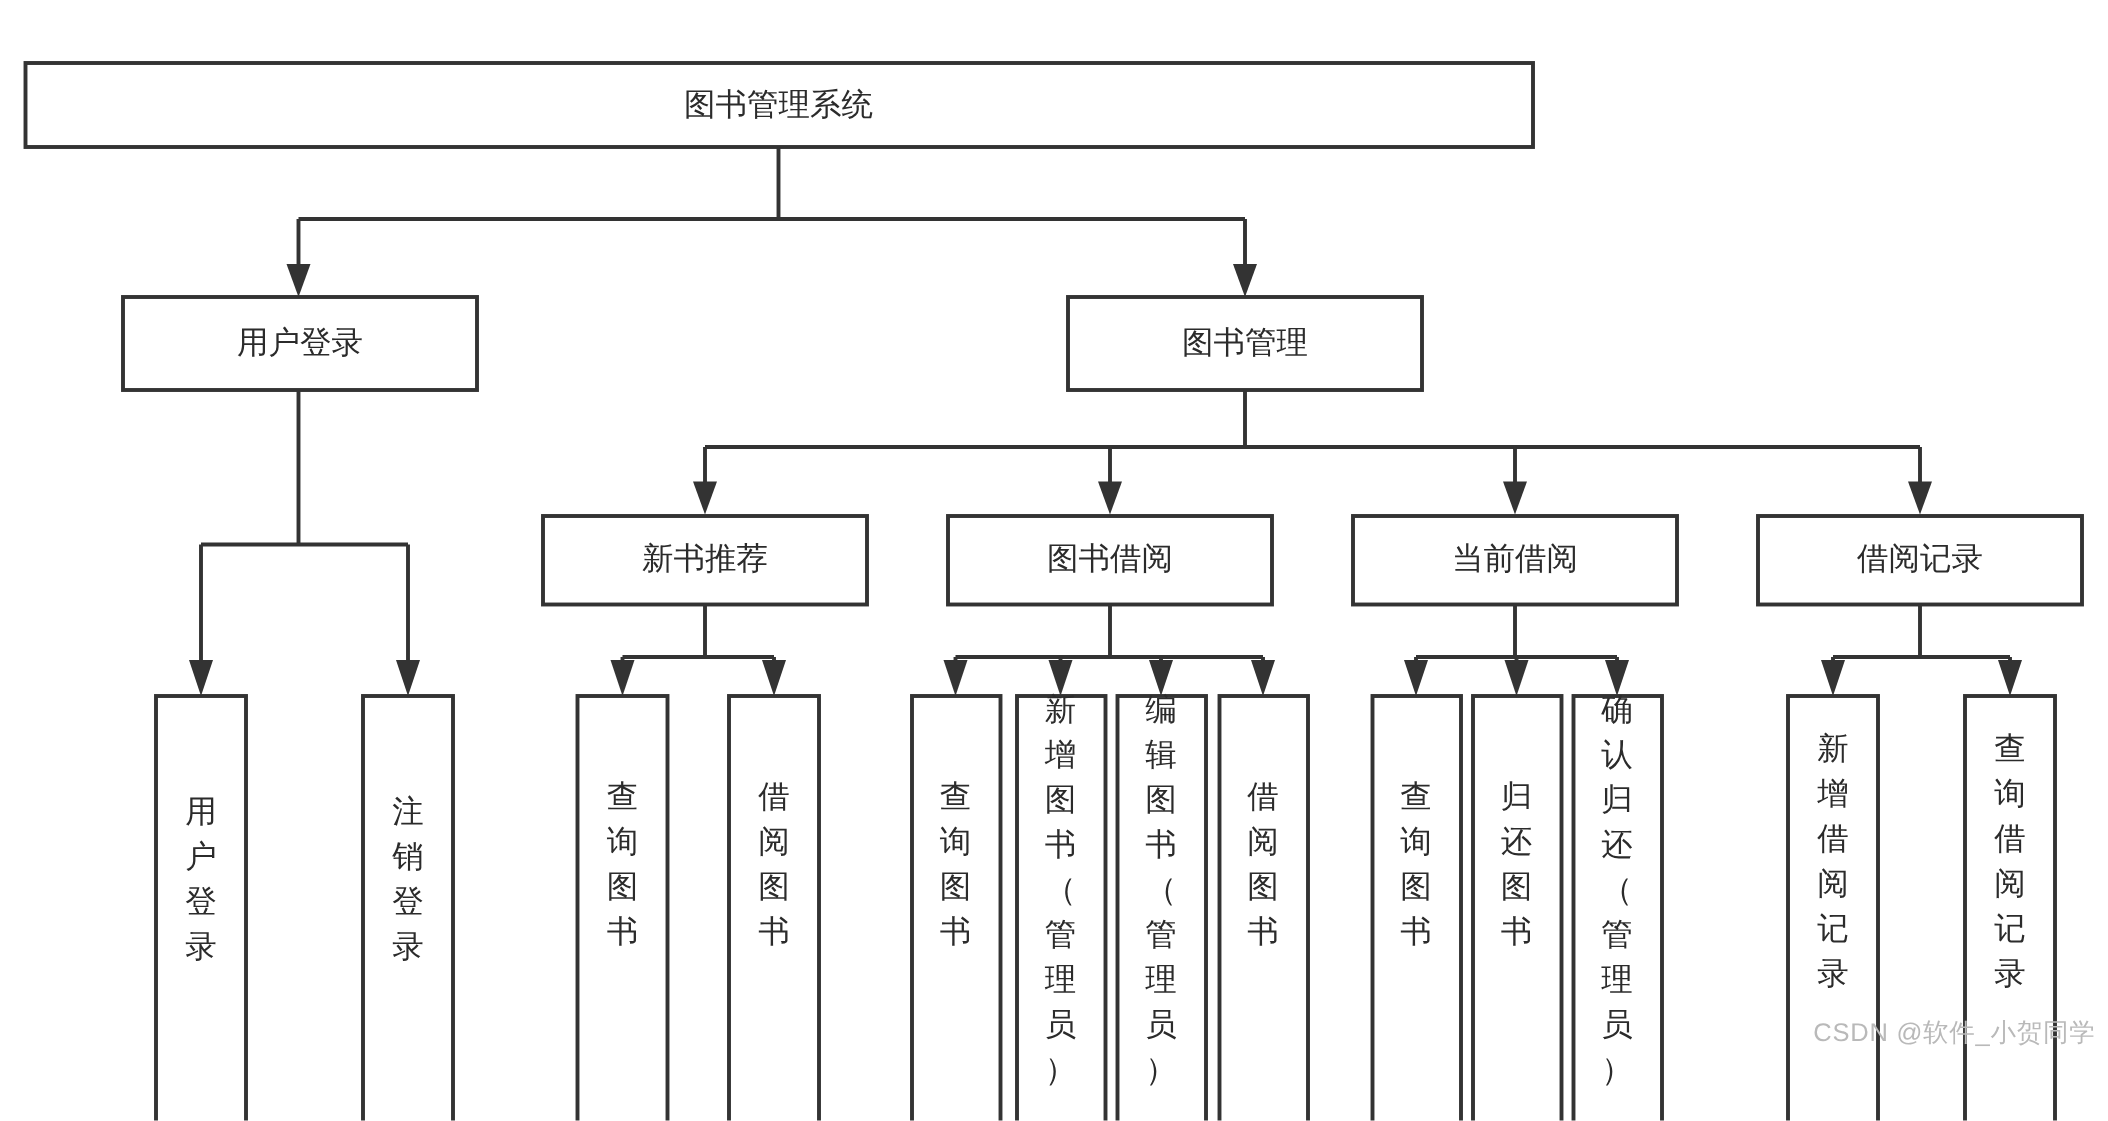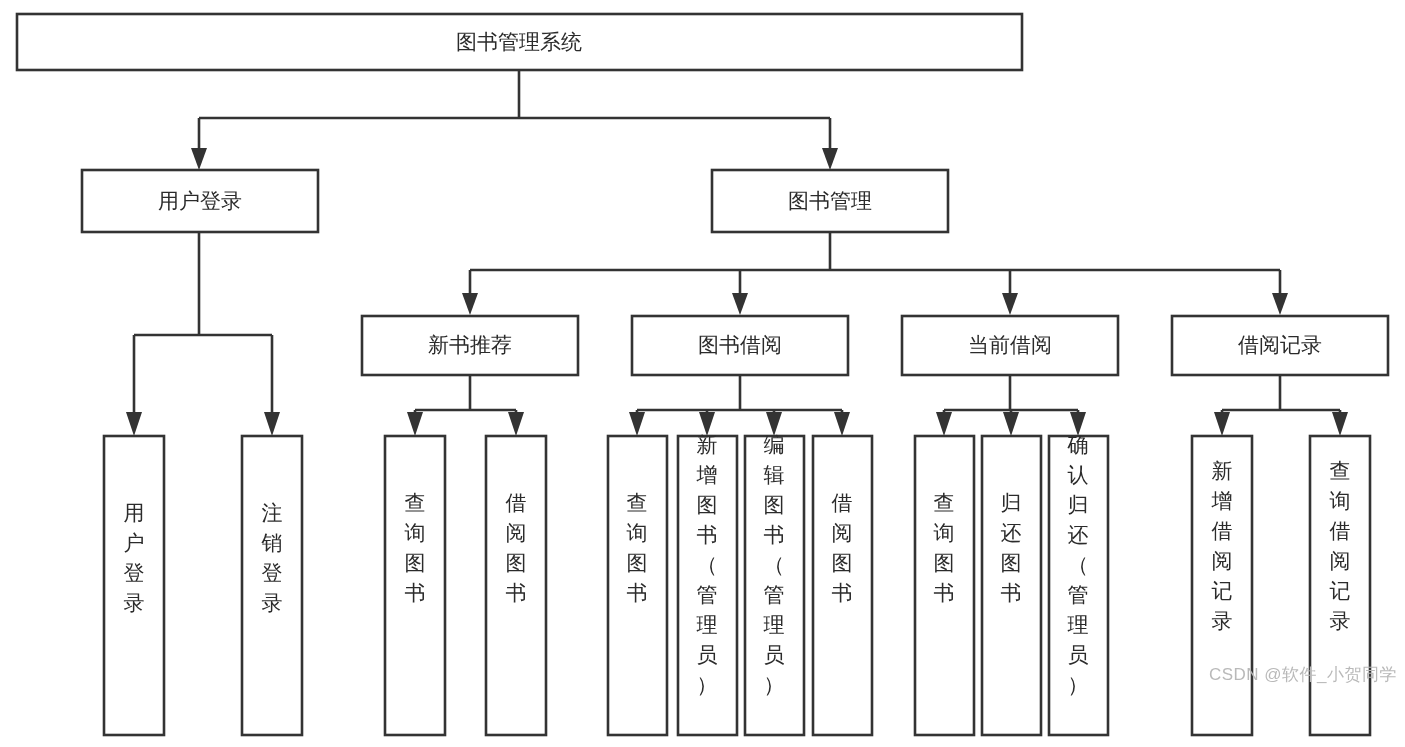--- a/index.html
+++ b/index.html
@@ -11,20 +11,21 @@
     width: 1405px;
     height: 747px;
     font-family: "Liberation Sans", "DejaVu Sans", sans-serif;
     overflow: hidden;
     position: relative;
   }
   #diagram-root {
     position: relative;
     width: 1405px;
     height: 694px;
+    margin-top: 28px;
   }
   svg#diagram-svg {
     position: absolute;
     left: 0;
     top: 0;
     width: 1405px;
     height: 747px;
   }
   .node-box {
     fill: #ffffff;
@@ -52,21 +53,21 @@
   .node-label-vertical {
     fill: #2b2b2b;
     font-family: "Liberation Sans", "DejaVu Sans", sans-serif;
     font-size: 21px;
     text-anchor: middle;
     white-space: pre;
   }
   .watermark {
     position: absolute;
     right: 8px;
-    bottom: 8px;
+    bottom: 22px;
     font-family: "Liberation Sans", "DejaVu Sans", sans-serif;
     font-size: 17px;
     color: #b9b9b9;
     letter-spacing: 0.5px;
     user-select: none;
     pointer-events: none;
   }
 </style>
 </head>
 <body>

